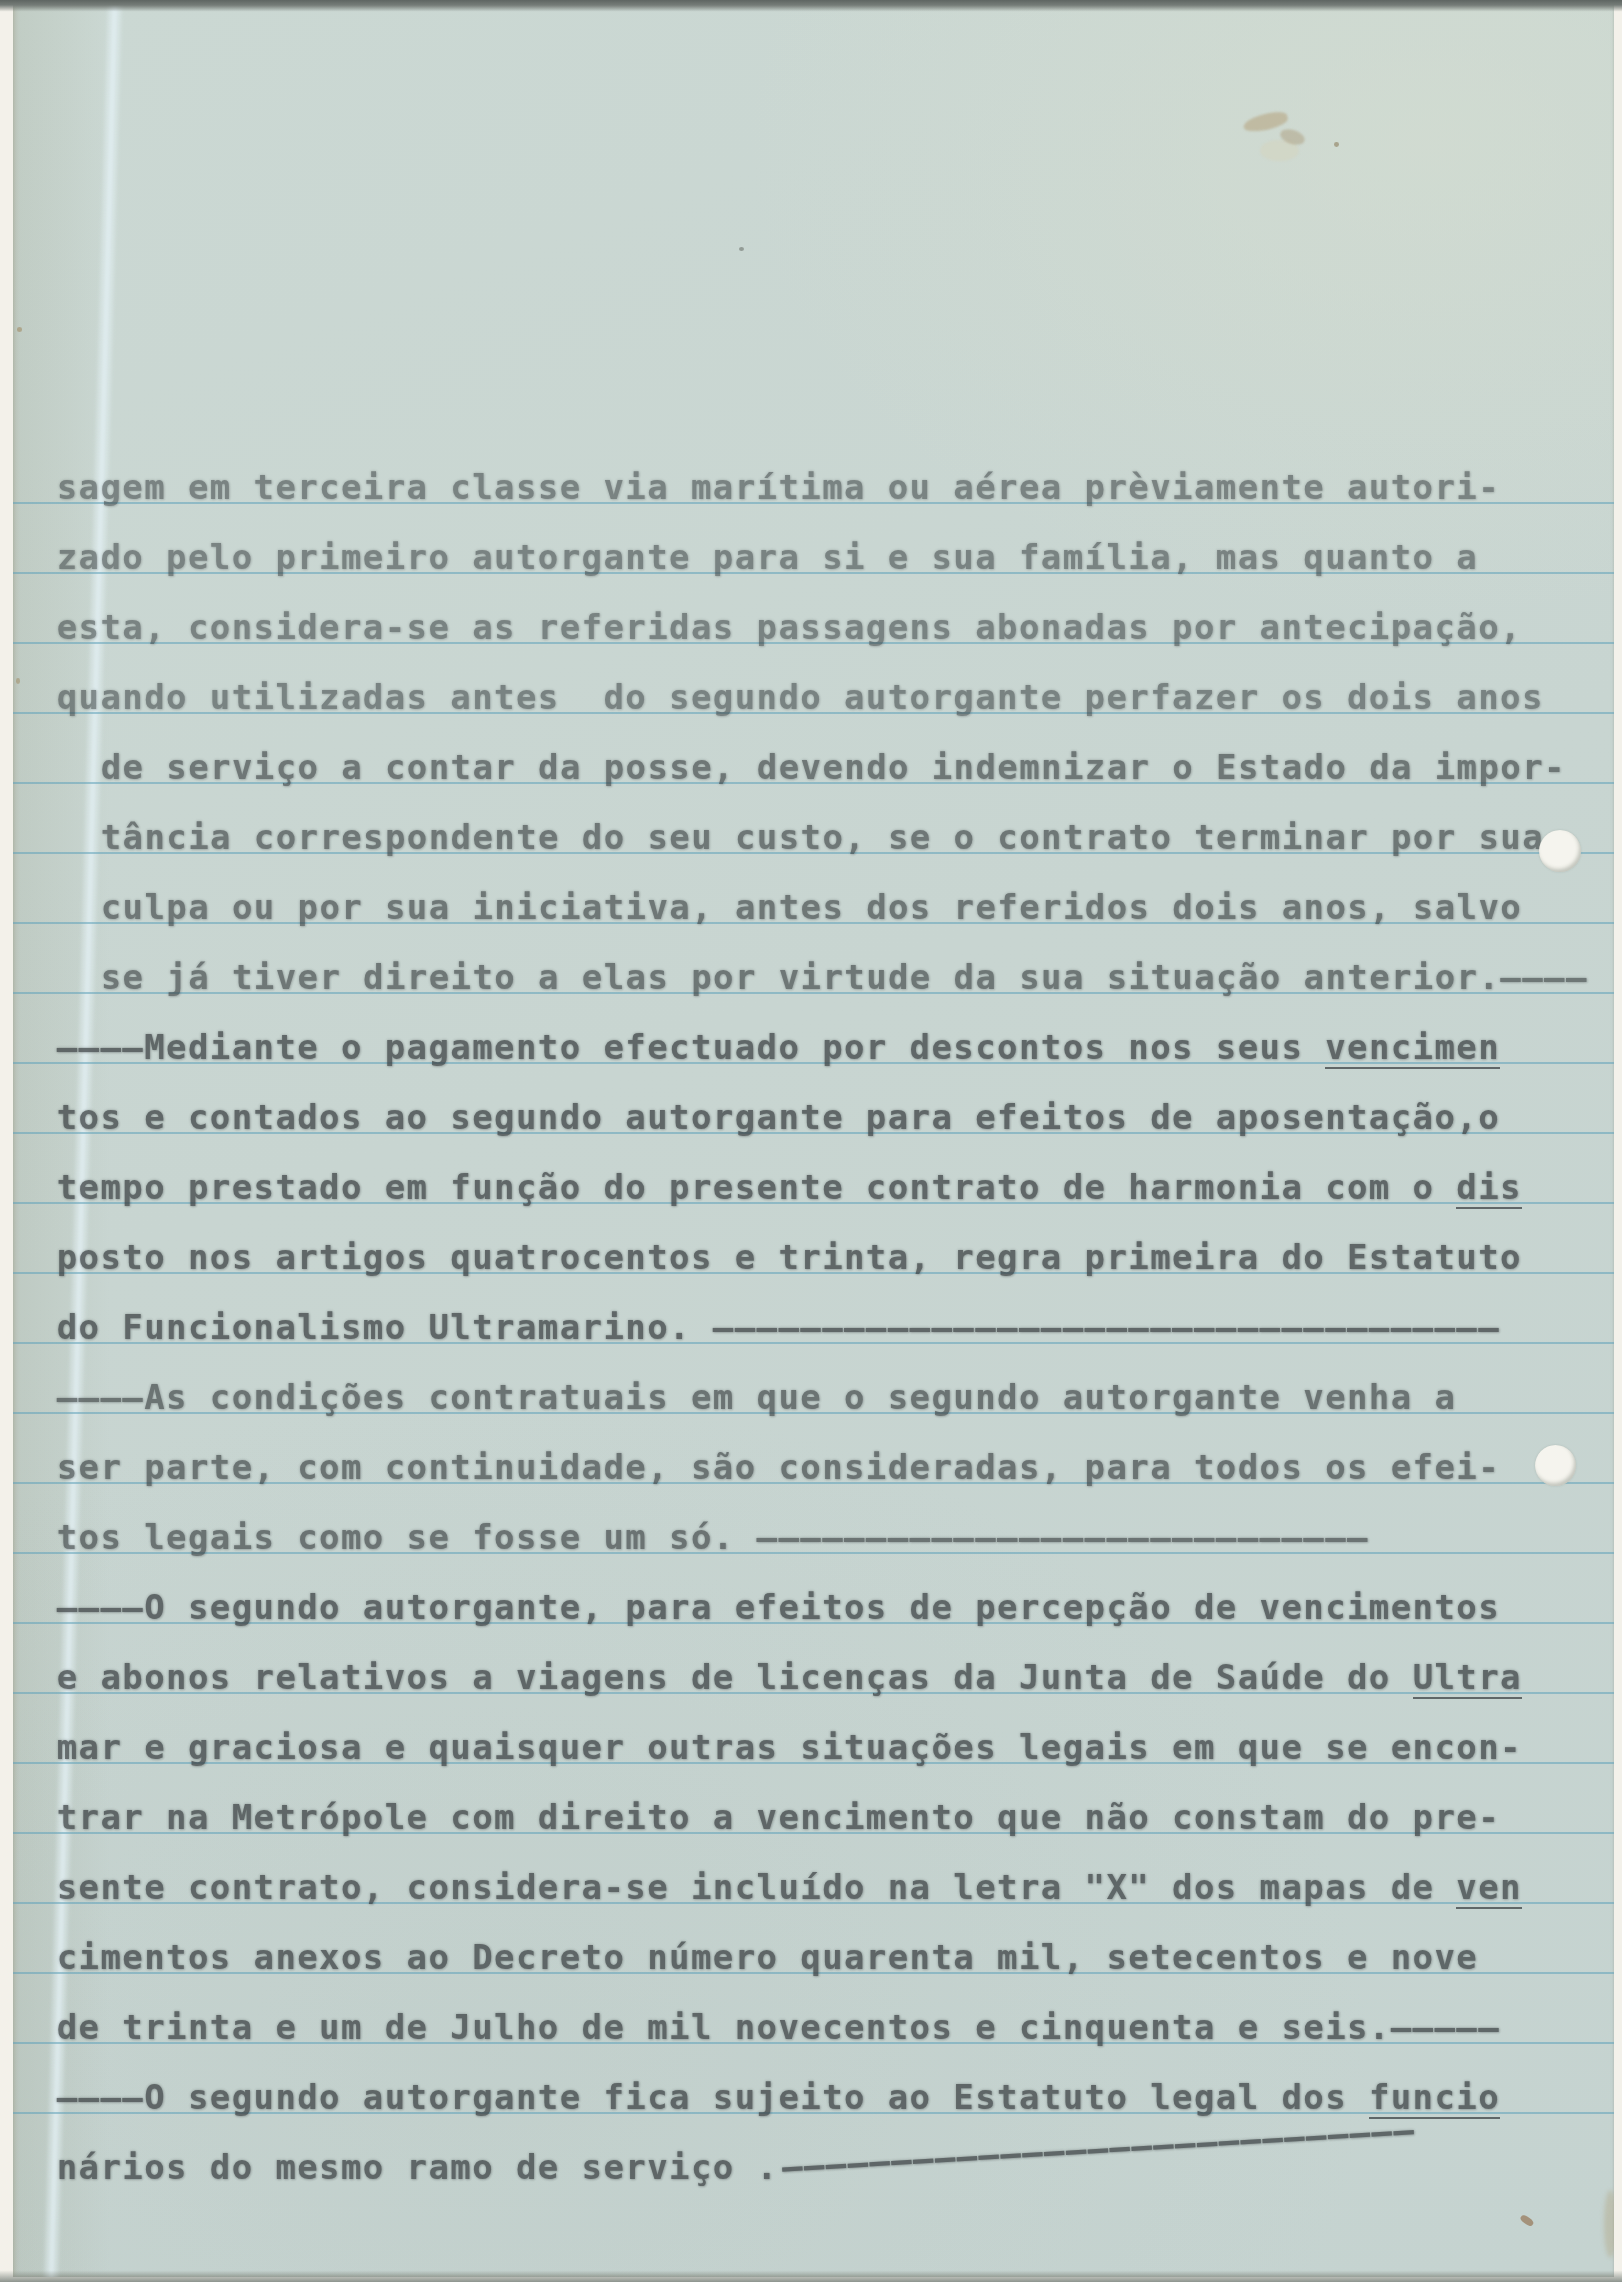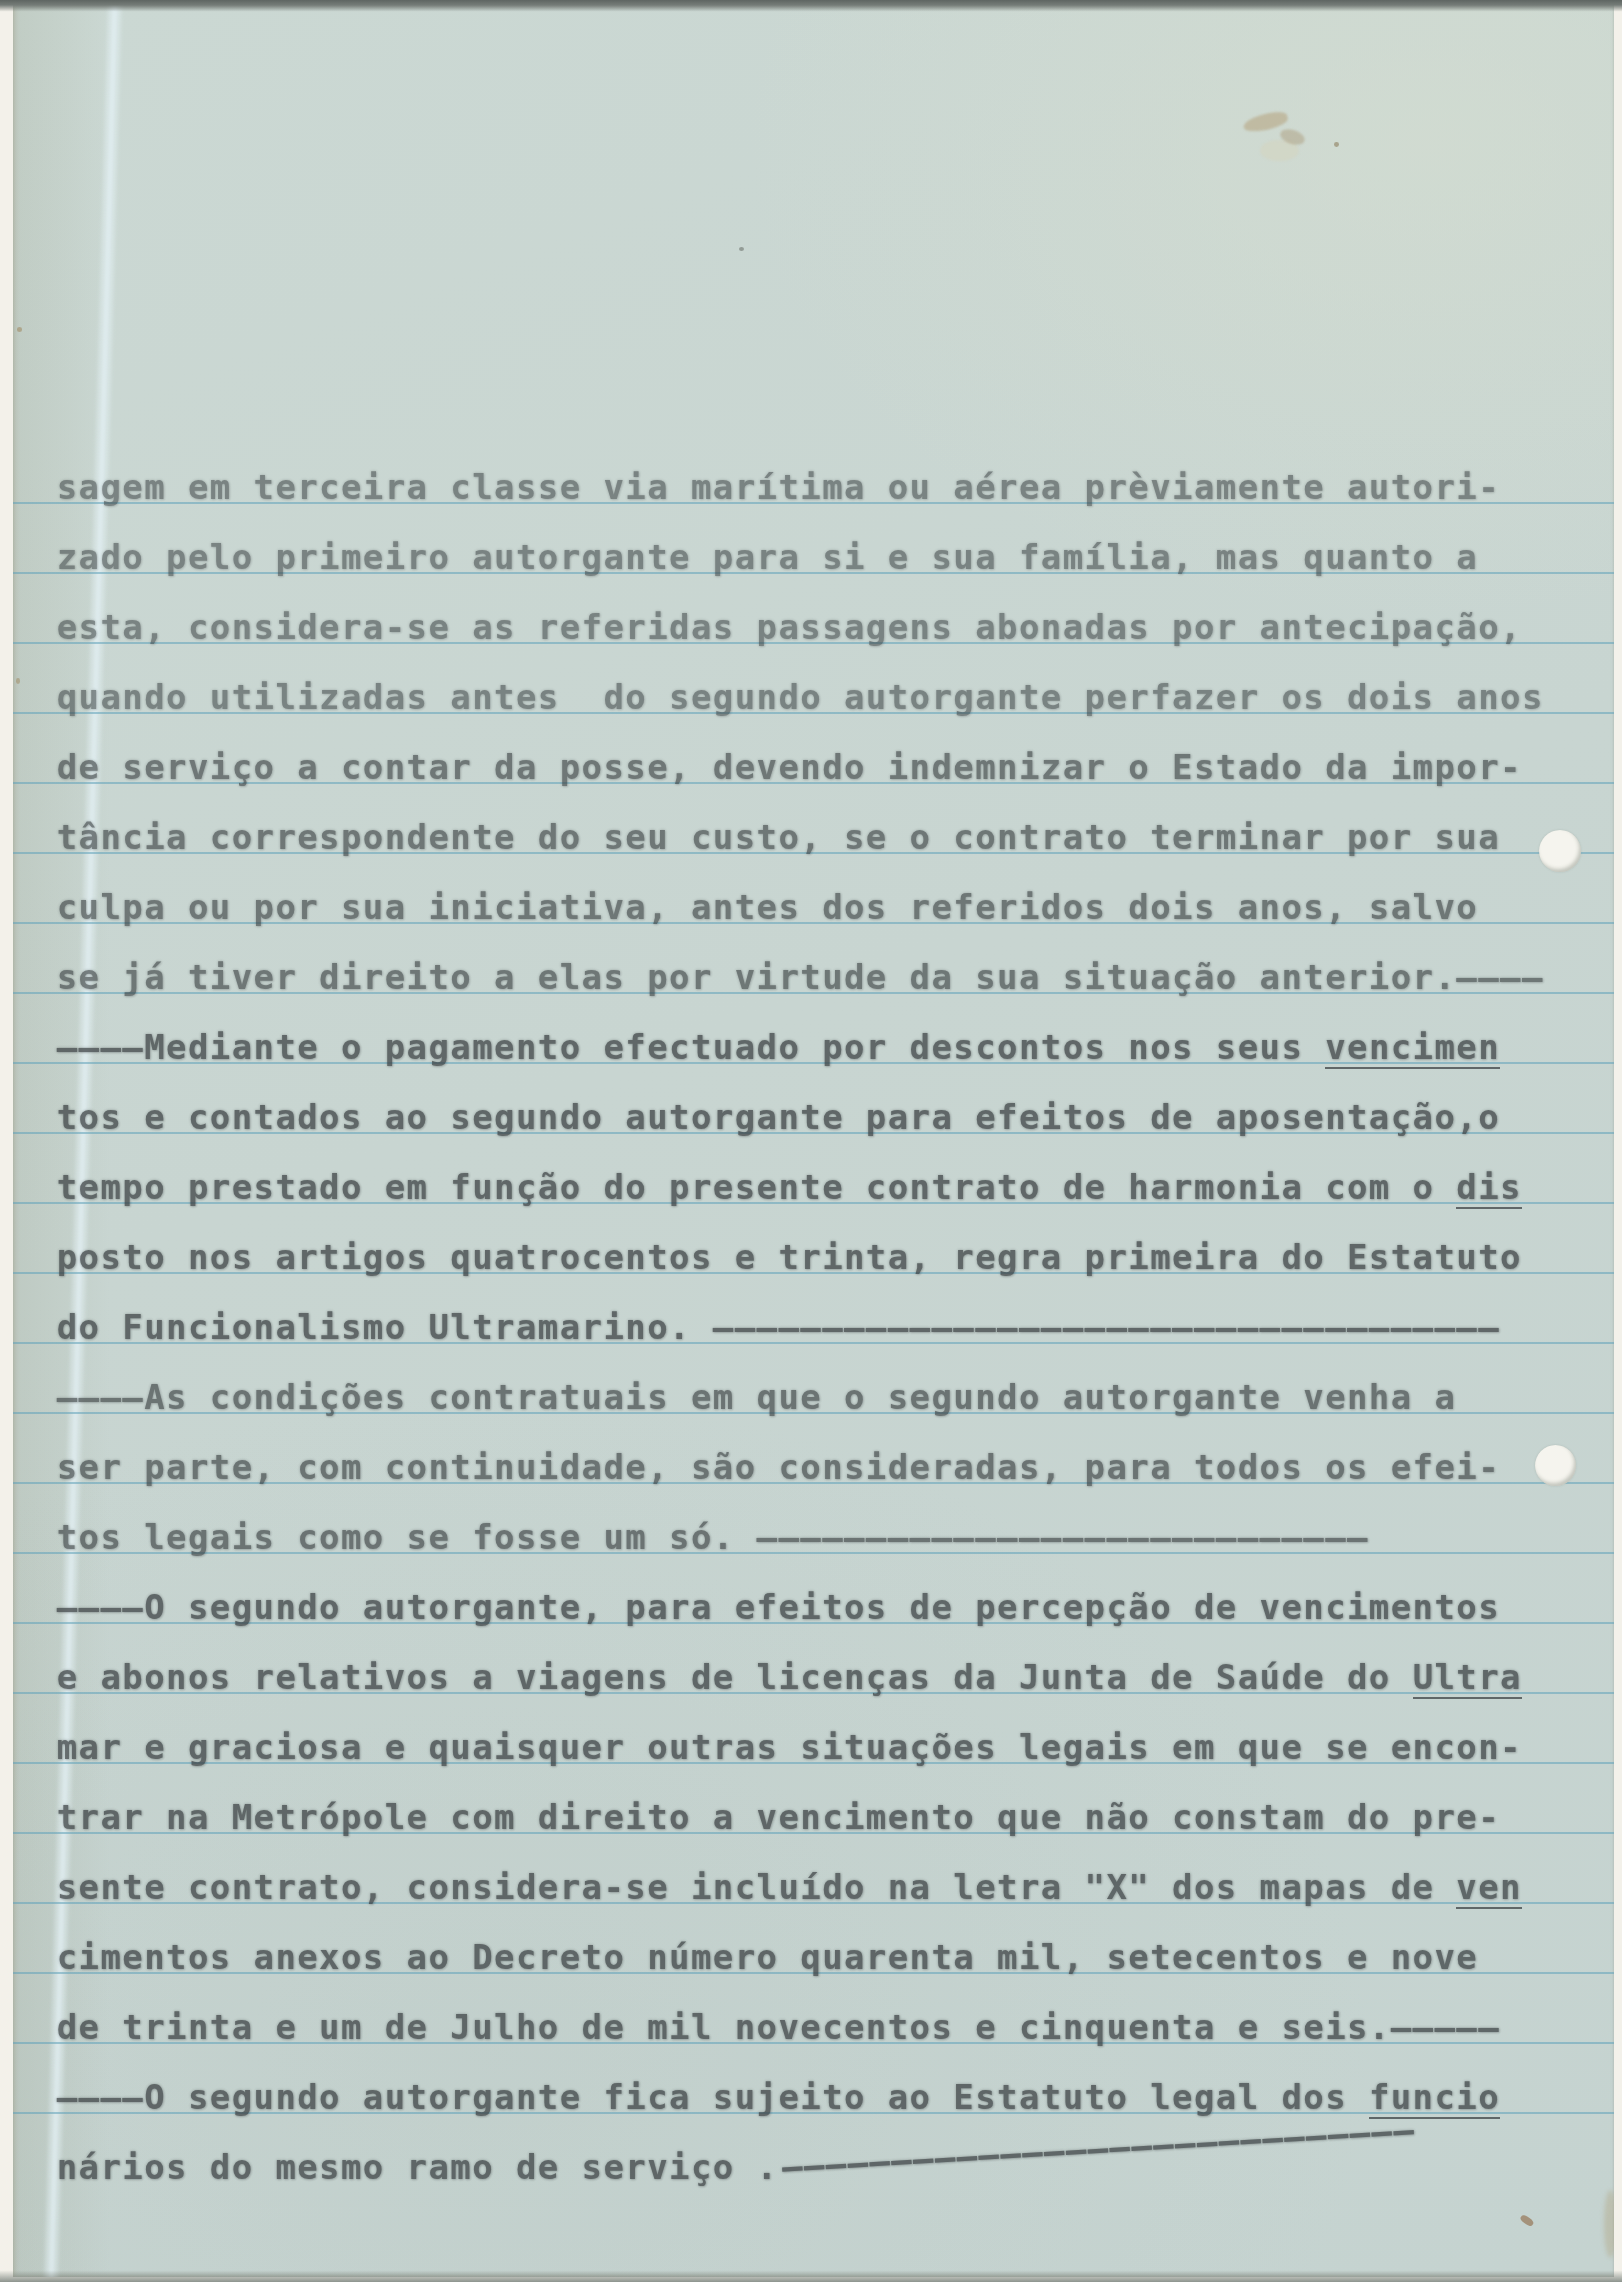--- a/index.html
+++ b/index.html
@@ -47,21 +47,21 @@
   .typed-text{
     position:absolute;left:45px;top:447px;width:1541px;
     font-size:34px;font-weight:bold;line-height:70px;
     letter-spacing:1.4px;white-space:pre;
     color:#3c4244;
     text-shadow:0 0 2.9px rgba(62,68,70,.55), 1px 1px 2px rgba(62,68,70,.25);
     filter:blur(0.7px);
   }
   .typed-line{height:70px;opacity:.74;}
   .typed-line:nth-child(-n+4){opacity:.56;}
-  .typed-line:nth-child(n+5):nth-child(-n+8){opacity:.64;}
+  .typed-line:nth-child(n+5):nth-child(-n+8){opacity:.64;margin-left:44px;}
   .typed-line:nth-child(n+14):nth-child(-n+16){opacity:.66;}
   .u-tail{border-bottom:2.9px solid currentColor;padding-bottom:0;}
   .slant-dashes{display:inline-block;transform:rotate(-3.4deg);transform-origin:0 100%;margin-left:5.9px;}
 
   
   .hole{position:absolute;border-radius:50%;background:#f5f4ee;
     box-shadow:inset -2px -2.9px 3.9px rgba(135,142,130,.45), 0 0 2px rgba(130,140,134,.35);}
   .hole.h1{left:1527px;top:825px;width:42px;height:42px;}
   .hole.h2{left:1523px;top:1440px;width:41px;height:41px;}
 

